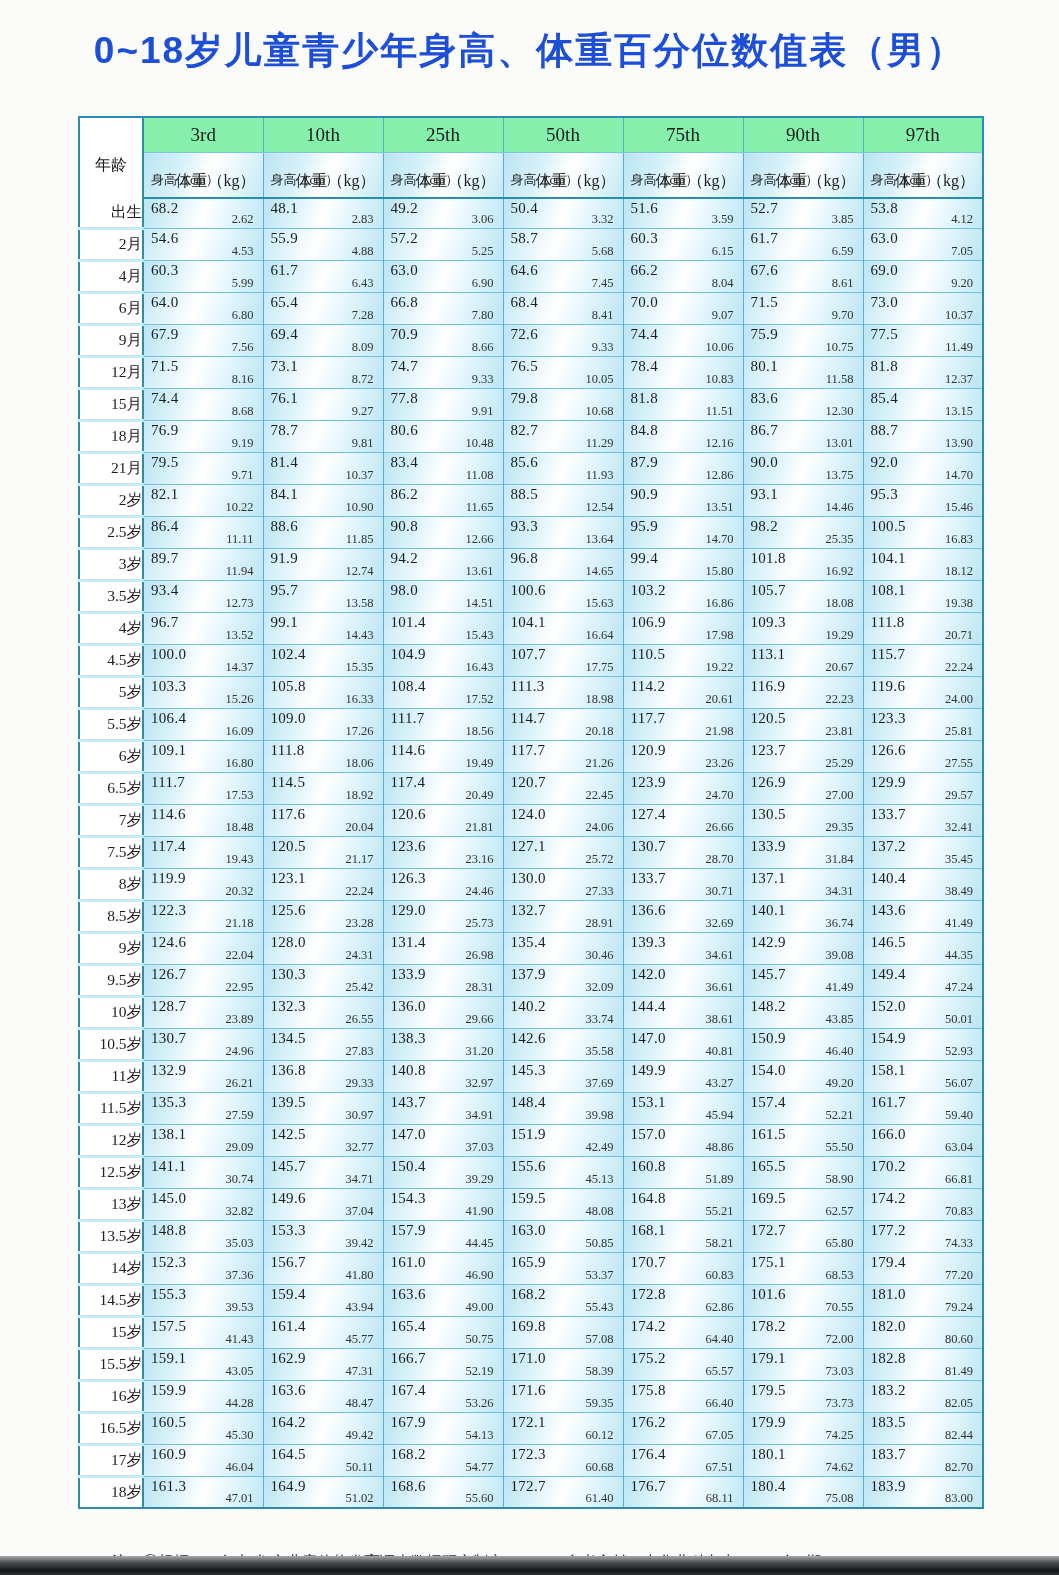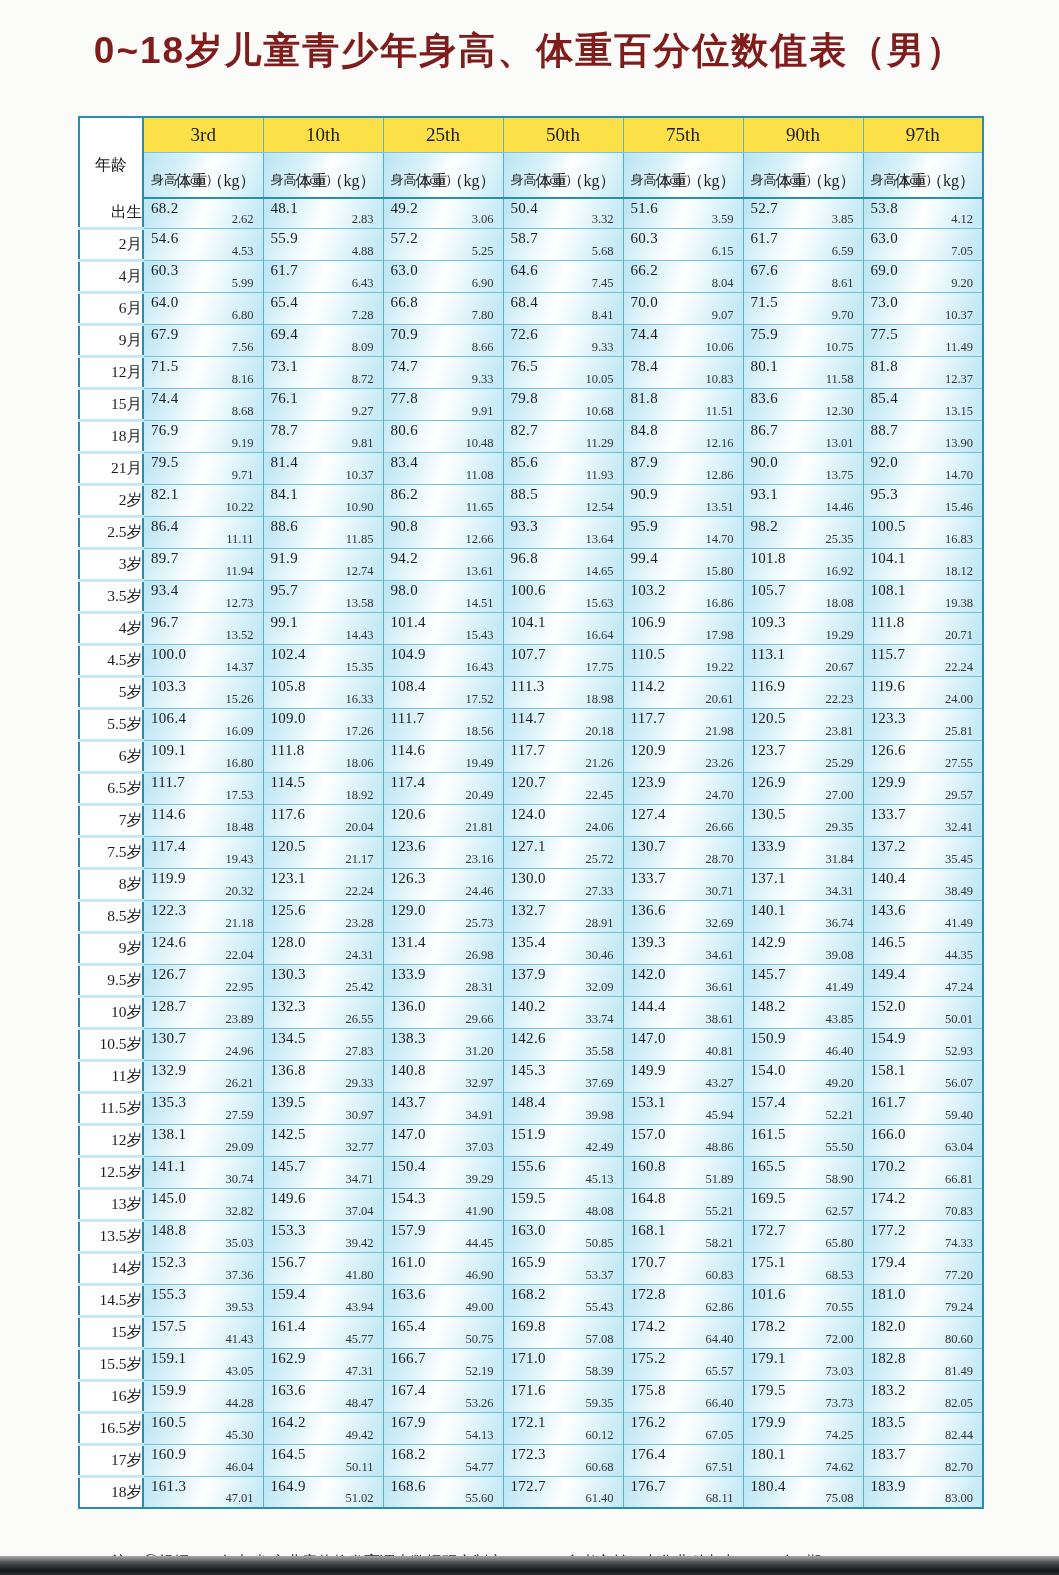--- a/index.html
+++ b/index.html
@@ -12,21 +12,21 @@
     overflow: hidden;
   }
   .page-title {
     margin: 0;
     padding-top: 26px;
     text-align: center;
     font-family: "Liberation Sans", sans-serif;
     font-size: 37px;
     font-weight: bold;
     letter-spacing: 2px;
-    color: #7f1d1d;
+    color: #1d4ed8;
   }
   table.growth-table {
     border-collapse: collapse;
     table-layout: fixed;
     margin: 40px 0 0 78px;
     width: 906px;
     border: 2px solid #2b8cb2;
     background: #ffffff;
   }
   col.age-col { width: 64px; }
@@ -37,21 +37,21 @@
   th.age-header {
     background: #ffffff;
     font-size: 16px;
     font-weight: normal;
     vertical-align: middle;
     border-right: 2px solid #2b8cb2;
     padding-top: 14px;
   }
   tr.pct-row th.pct-header {
     height: 34px;
-    background: #fde047;
+    background: #86efac;
     font-size: 19px;
     font-weight: normal;
     text-align: center;
     border-left: 1.5px solid #58b0d0;
     border-bottom: 1px solid #7cc4dc;
     margin-left: 30px;
   }
   tr.sub-row th.sub-header {
     height: 44px;
     position: relative;

